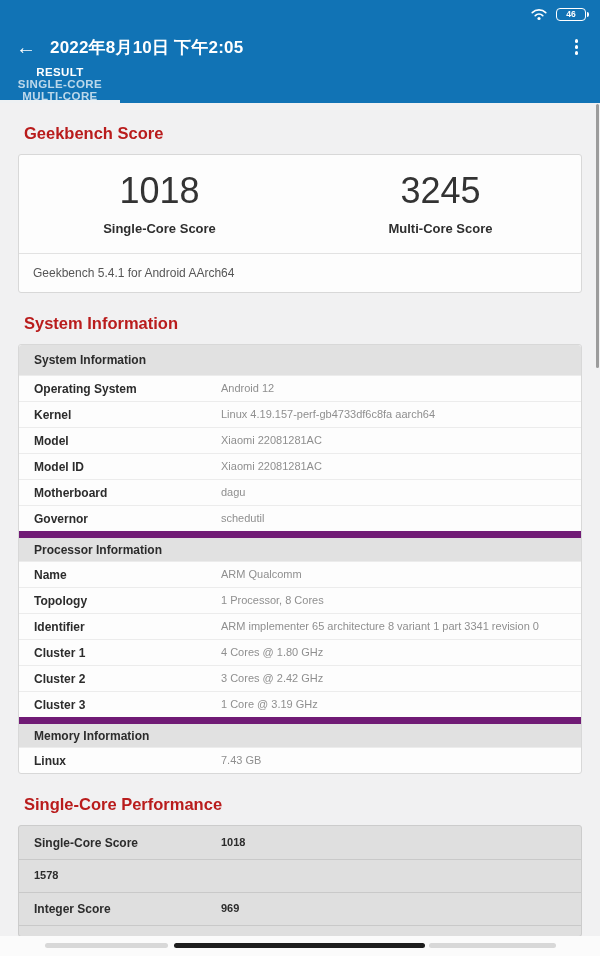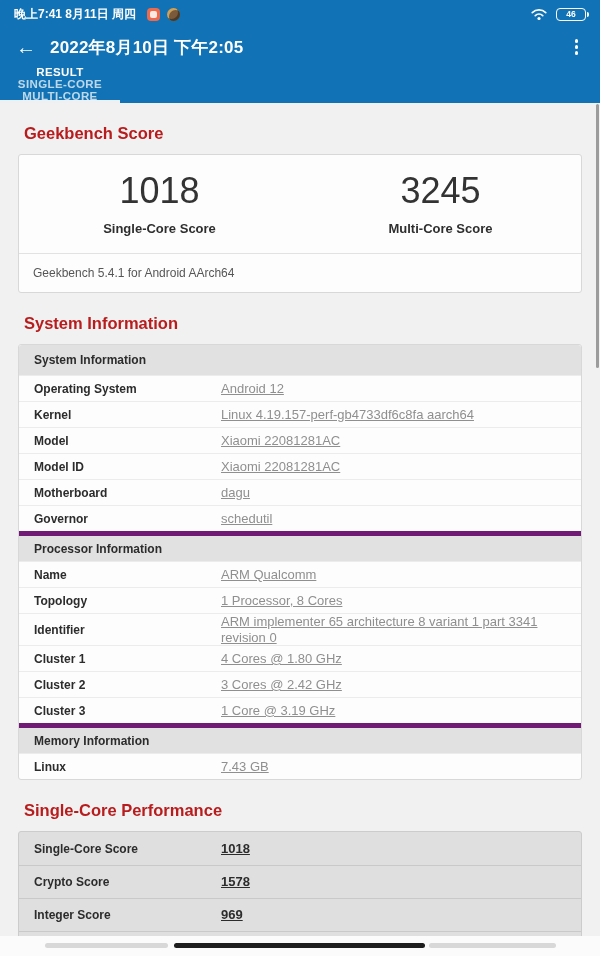--- a/index.html
+++ b/index.html
@@ -89,25 +89,25 @@
   .score-footnote {
     border-top: 1px solid #e2e2e2; height: 39px;
     display: flex; align-items: center; padding-left: 14px;
     font-size: 12px; color: #565656;
   }
 
   
   .trow { display: flex; align-items: center; min-height: 26px; padding: 0 10px 0 15px; }
   .trow + .trow { border-top: 1px solid #ececec; }
   .trow.group-header {
-    min-height: 30px; background: #e1e1e1; border-top: 5px solid #701a75;
+    min-height: 30px; background: #e1e1e1; border-top: 7px solid #701a75;
   }
   .trow.group-header:first-child { border-top: none; border-radius: 3px 3px 0 0; }
   .trow .tlabel { width: 187px; flex: none; font-size: 12px; font-weight: bold; color: #2c2c2c; }
-  .trow .tvalue { flex: 1; font-size: 13px; color: #8f8f8f; line-height: 1.2; text-decoration: underline; }
+  .trow .tvalue { flex: 1; font-size: 11px; color: #8f8f8f; line-height: 1.2; }
 
   
   .score-table { background: #dfdfdf; border-color: #cccccc; overflow: hidden; height: 112px; }
   .score-table .trow { min-height: 33px; }
   .score-table .trow + .trow { border-top: 1px solid #c9c9c9; }
   .score-table .trow .tvalue { color: #2c2c2c; font-weight: bold; }
   .score-table .trow.stub { min-height: 14px; }
 
   
   .scrollbar-thumb {
@@ -124,25 +124,20 @@
   .pill-left  { left: 45px;  width: 123px; background: #d8d8d8; }
   .pill-center{ left: 174px; width: 251px; background: #1e1e1e; }
   .pill-right { left: 429px; width: 127px; background: #d8d8d8; }
 </style>
 </head>
 <body>
 
 <div class="screen">
 
   <div class="status-bar">
-    <div class="status-left">
-      <span>晚上7:41 8月11日 周四</span>
-      <span class="notif-icon-1"></span>
-      <span class="notif-icon-2"></span>
-    </div>
     <div class="status-right">
       <svg width="18" height="14" viewBox="0 0 24 18">
         <path d="M3 7.2 a 13 13 0 0 1 18 0" stroke="#fff" stroke-width="2.2" fill="none" stroke-linecap="round"></path>
         <path d="M7 11.2 a 7.4 7.4 0 0 1 10 0" stroke="#fff" stroke-width="2.2" fill="none" stroke-linecap="round"></path>
         <circle cx="12" cy="15" r="2.1" fill="#fff"></circle>
       </svg>
       <span class="battery">
         <span>46</span>
       </span>
     </div>
@@ -250,21 +245,20 @@
       </div>
 
     <div class="section-heading">Single-Core Performance</div>
 
     <div class="card score-table">
         <div class="trow">
           <span class="tlabel">Single-Core Score</span>
           <span class="tvalue">1018</span>
         </div>
         <div class="trow">
-          <span class="tlabel">Crypto Score</span>
           <span class="tvalue">1578</span>
         </div>
         <div class="trow">
           <span class="tlabel">Integer Score</span>
           <span class="tvalue">969</span>
         </div>
         <div class="trow stub"></div>
       </div>
 
   </div>

